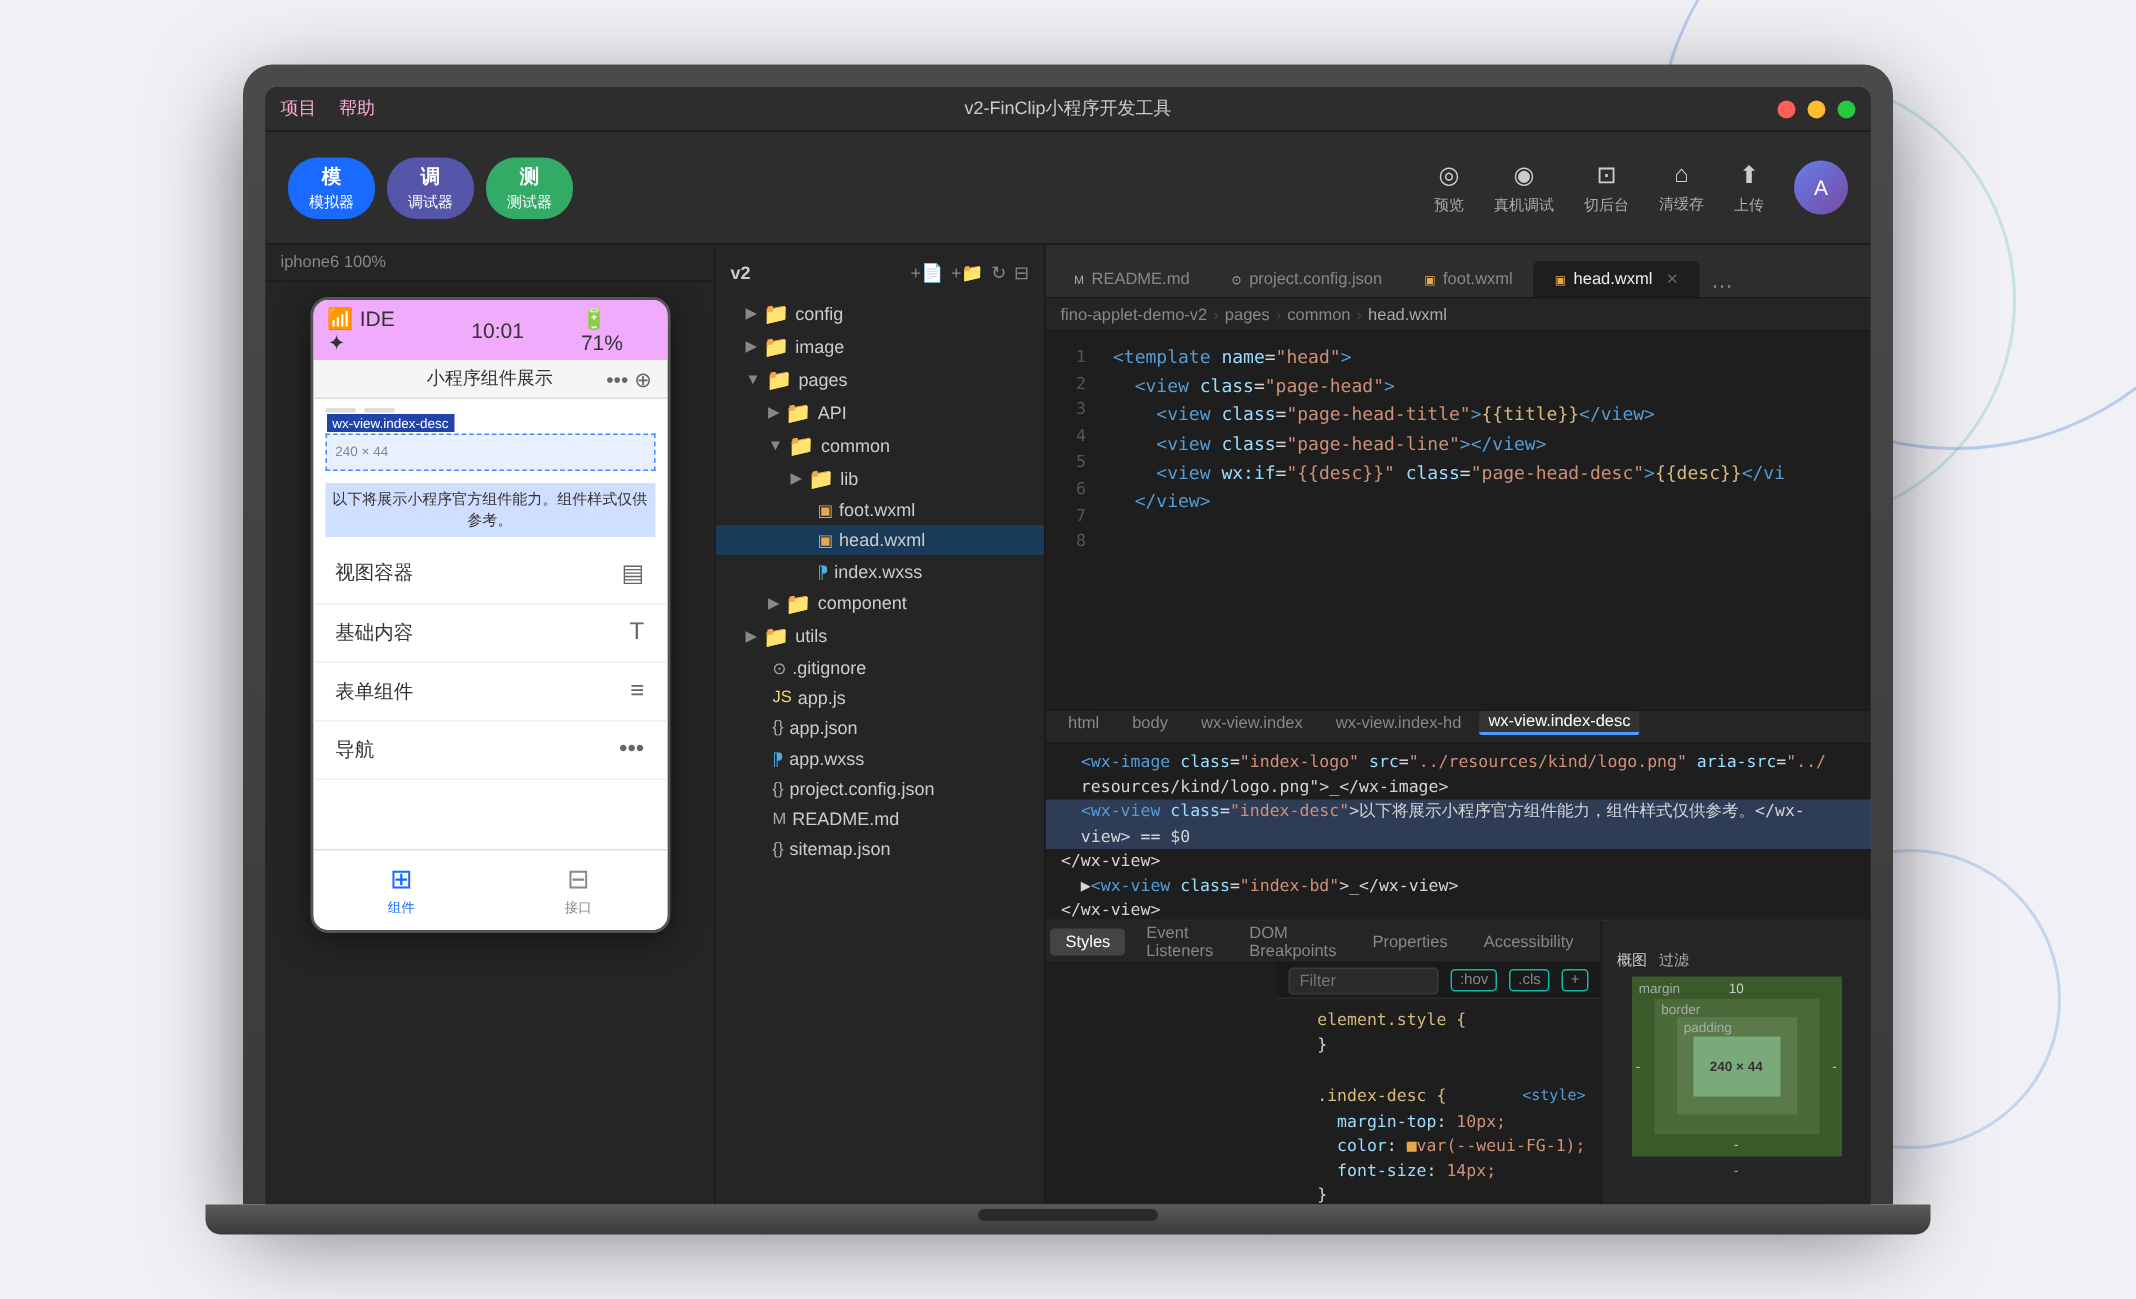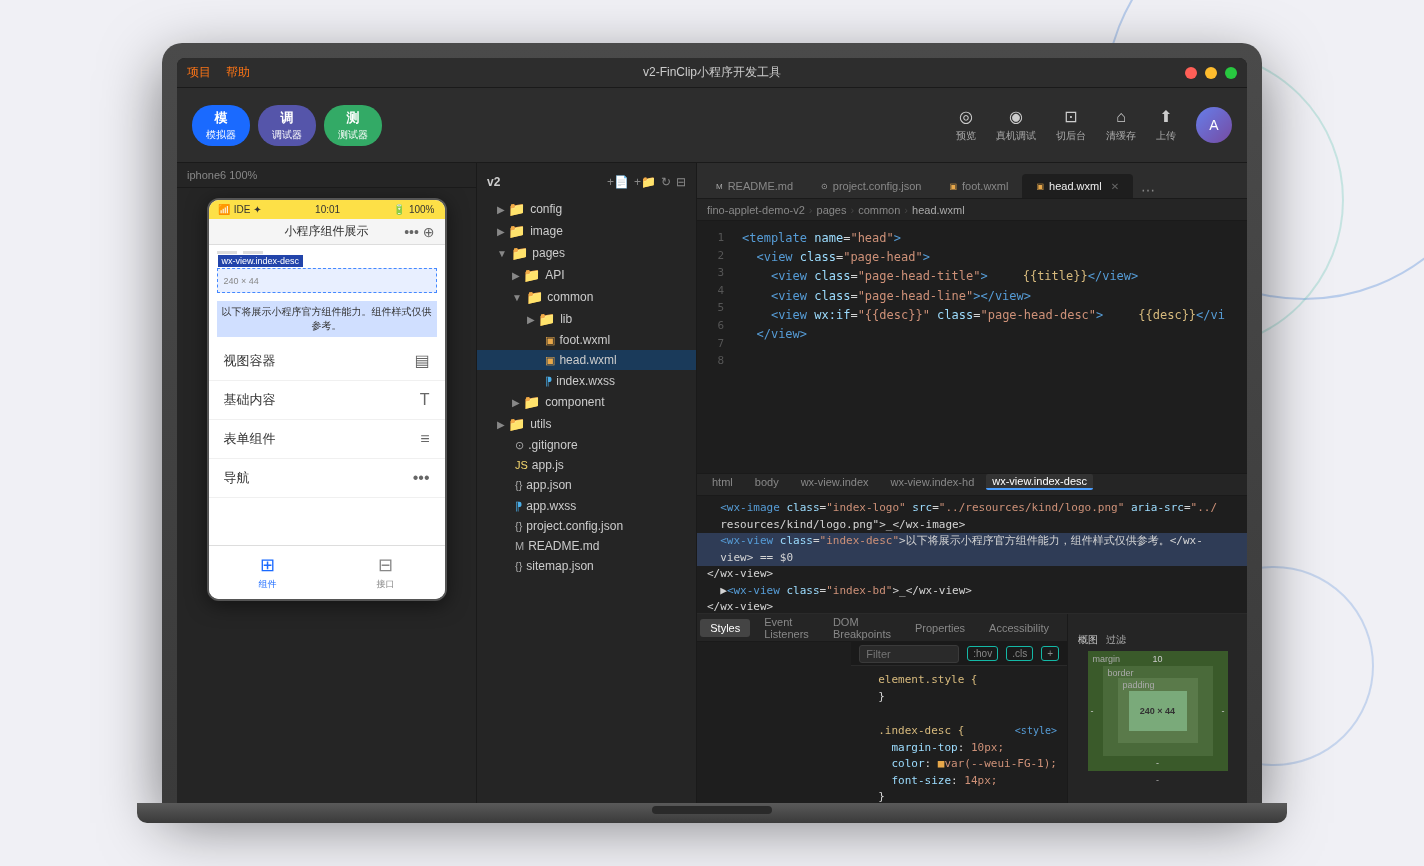--- a/index.html
+++ b/index.html
@@ -85,21 +85,21 @@
       align-items: center;
       justify-content: space-between;
       padding: 0 10px;
       flex-shrink: 0;
       border-bottom: 1px solid #1a1a1a;
     }
     .title-bar-left {
       display: flex;
       gap: 15px;
       font-size: 12px;
-      color: #f97316;
+      color: #f9a8d4;
     }
     .title-bar-center {
       font-size: 12px;
       color: #ccc;
       position: absolute;
       left: 50%;
       transform: translateX(-50%);
     }
     .title-bar-right {
       display: flex;
@@ -220,26 +220,26 @@
     }
     .phone-mockup {
       width: 240px;
       background: white;
       border-radius: 12px;
       border: 2px solid #555;
       overflow: hidden;
       box-shadow: 0 4px 20px rgba(0,0,0,0.5);
     }
     .phone-status-bar {
-      background: #fde047;
+      background: #f0abfc;
       padding: 4px 10px;
       display: flex;
       justify-content: space-between;
       align-items: center;
-      font-size: 10px;
+      font-size: 14px;
       color: #333;
       gap: 38px;
     }
     .phone-title-bar {
       background: #f5f5f5;
       padding: 4px 10px;
       display: flex;
       align-items: center;
       justify-content: center;
       font-size: 12px;
@@ -480,21 +480,21 @@
       color: #d4d4d4;
       line-height: 1.6;
       font-family: 'Consolas', 'Monaco', monospace;
       white-space: pre;
       padding: 0 10px;
     }
 
     .tag { color: #569cd6; }
     .attr { color: #9cdcfe; margin-top: 26px; }
     .val { color: #ce9178; }
-    .template-expr { color: #d7ba7d; margin-left: 35px; }
+    .template-expr { color: #d7ba7d; }
 
     
     .bottom-panel {
       height: 330px;
       display: flex;
       flex-direction: column;
       border-top: 1px solid #1a1a1a;
       flex-shrink: 0;
     }
 
@@ -753,21 +753,21 @@
 
       <div class="main-content">
 
         <div class="simulator-panel">
           <div class="simulator-header">iphone6 100%</div>
           <div class="phone-container">
             <div class="phone-mockup">
               <div class="phone-status-bar">
                 <span>📶 IDE ✦</span>
                 <span>10:01</span>
-                <span>🔋 100%</span>
+                <span>🔋 71%</span>
               </div>
               <div class="phone-title-bar">
                 <span>小程序组件展示</span>
                 <span class="phone-title-dots">••• ⊕</span>
               </div>
               <div class="phone-body">
 
                 <div style="padding:6px 8px;font-size:9px;color:#666;display:flex;align-items:center;gap:6px;">
                   <div style="width:20px;height:3px;background:#ddd;"></div>
                   <div style="width:20px;height:3px;background:#ddd;"></div>

